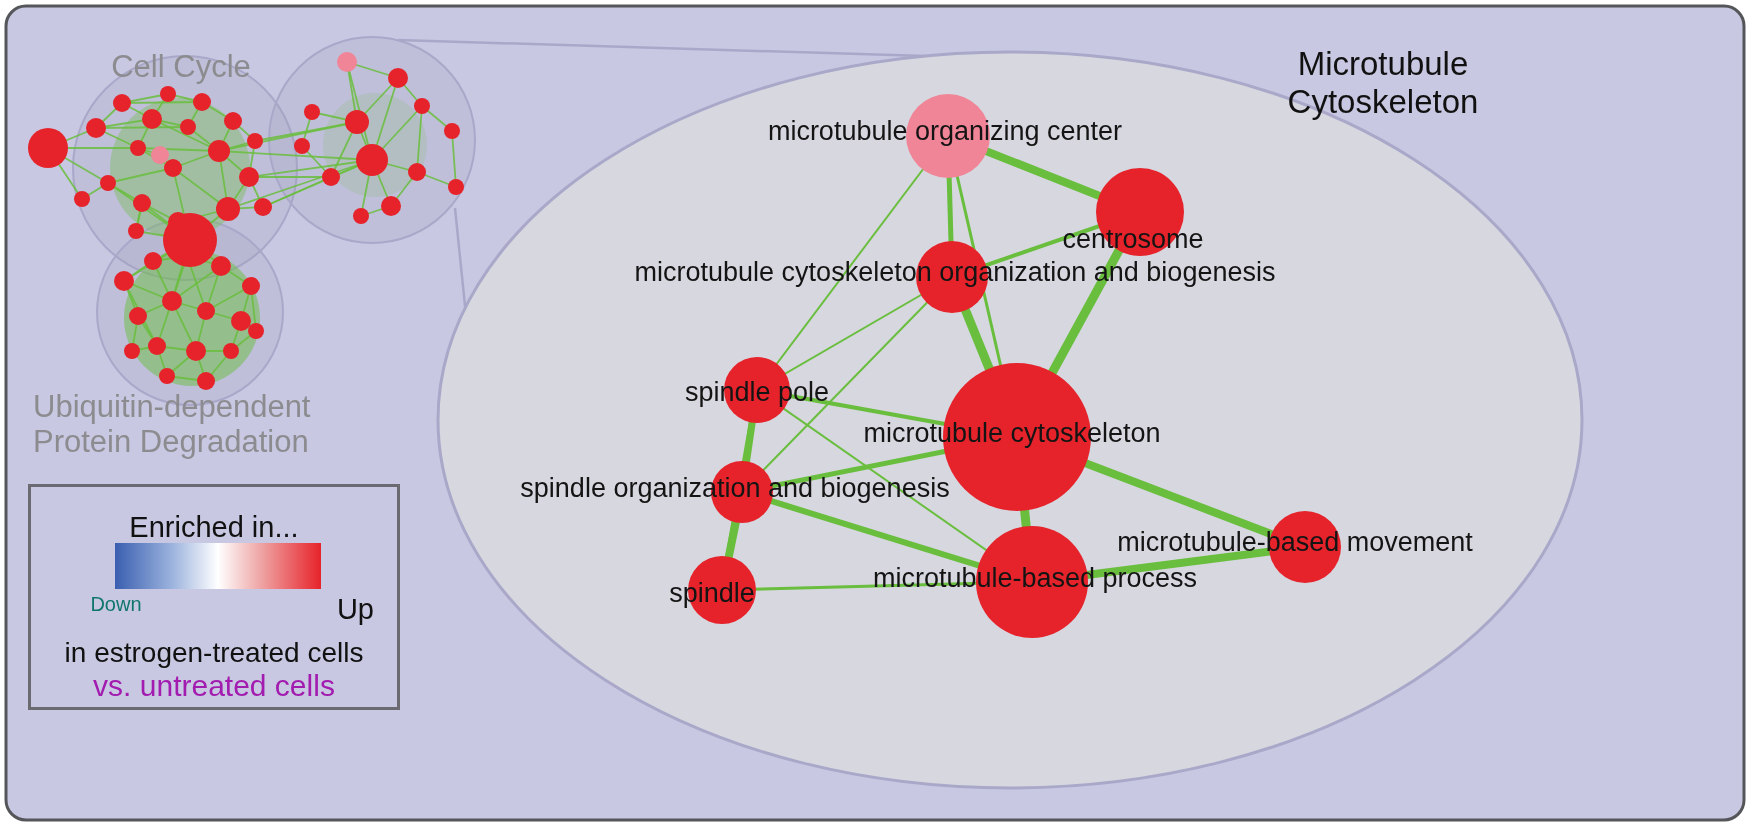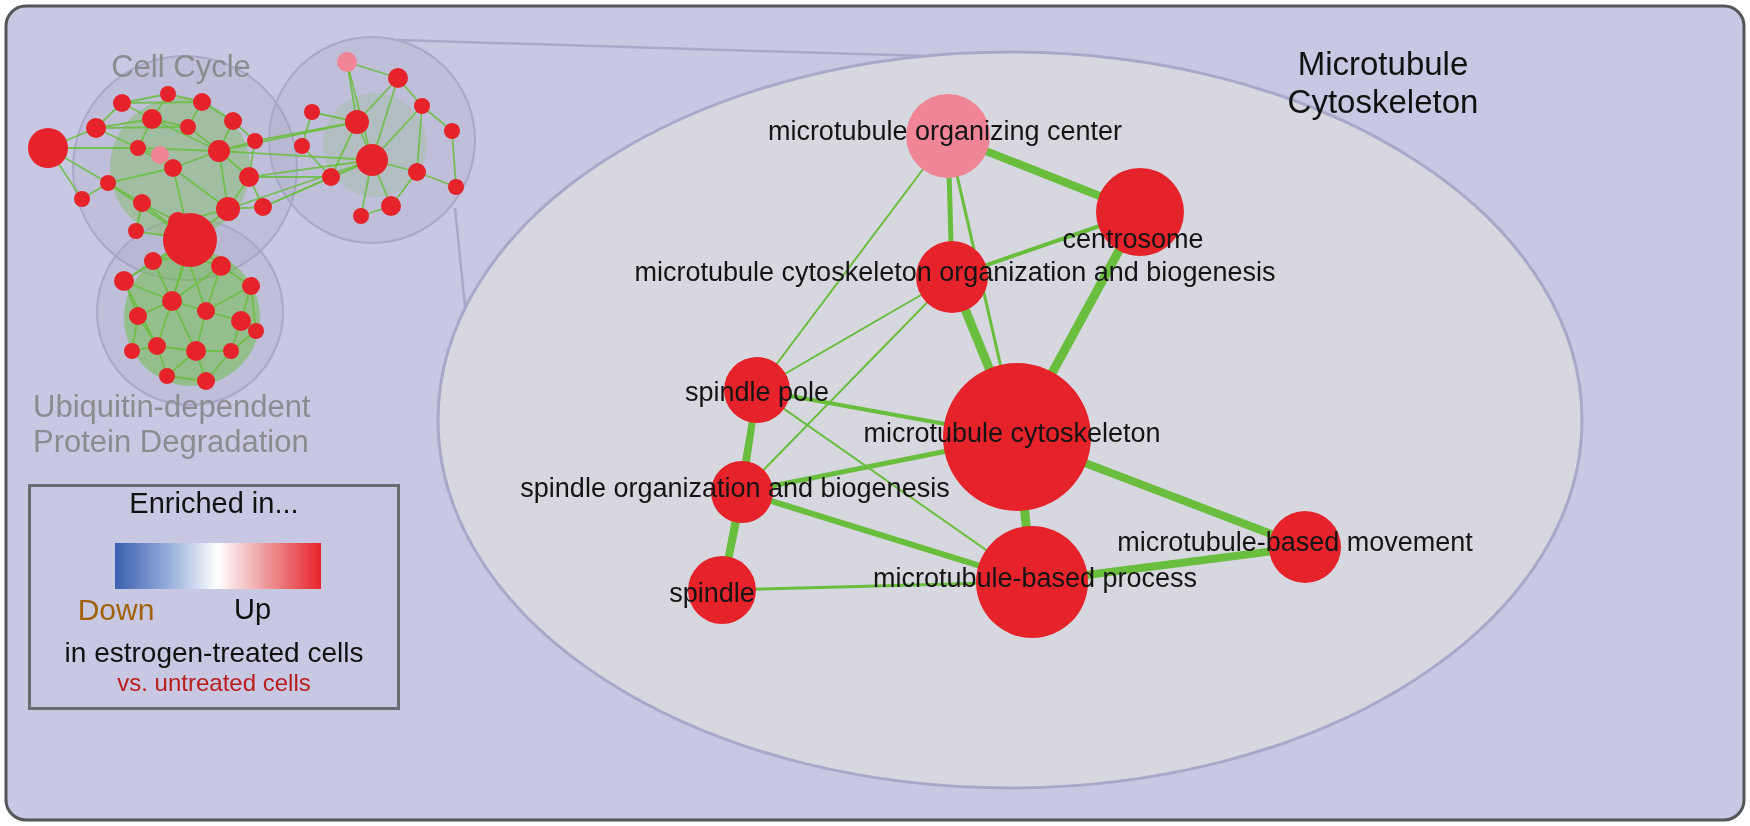--- a/index.html
+++ b/index.html
@@ -17,29 +17,29 @@
 
   .ov-edge { stroke: var(--green, #6abe3e); stroke-width: 1.8; opacity: 0.85; }
   .zm-edge { stroke: var(--green, #6abe3e); }
 
   .zm-label      { font-size: 27px; fill: #141414; }
   .cluster-label { font-size: 31px; fill: var(--gray, #8c8c90); }
   .zoom-title    { font-size: 33px; fill: #111111; }
 
   .legend { position: absolute; left: 28px; top: 484px; width: 372px; height: 226px;
             border: 3px solid var(--legend-border, #6a6a70); }
-  .legend-title { position: absolute; top: 0; left: 0; width: 100%; text-align: center;
+  .legend-title { position: absolute; top: 24px; left: 0; width: 100%; text-align: center;
                   font-size: 29px; color: #111; }
   .legend-bar   { position: absolute; left: 84px; top: 56px; width: 206px; height: 46px;
                   background: linear-gradient(90deg, var(--grad-blue, #3a5fb0) 0%, #9db4de 28%,
                               #ffffff 50%, #efa8a8 70%, var(--grad-red, #e6232a) 100%); }
-  .legend-down  { position: absolute; top: 106px; left: 0;   width: 170px; text-align: center; font-size: 30px; color: #a16207; }
-  .legend-up    { position: absolute; top: 106px; left: 203px; width: 140px; text-align: left; font-size: 29px; color: #111; }
+  .legend-down  { position: absolute; top: 106px; left: 0;   width: 170px; text-align: center; font-size: 20px; color: #0f766e; }
+  .legend-up    { position: absolute; top: 106px; left: 203px; width: 140px; text-align: right; font-size: 29px; color: #111; }
   .legend-cap1  { position: absolute; top: 150px; left: 0; width: 100%; text-align: center; font-size: 28px; color: #111; }
-  .legend-cap2  { position: absolute; top: 182px; left: 0; width: 100%; text-align: center; font-size: 24px; color: #b91c1c; }
+  .legend-cap2  { position: absolute; top: 182px; left: 0; width: 100%; text-align: center; font-size: 30px; color: #a21caf; }
 </style>
 </head>
 <body>
 
 <div class="canvas">
 
   <svg id="scene" width="1750" height="826" viewBox="0 0 1750 826">
     <rect class="bg" x="6" y="6" width="1738" height="814" rx="20"></rect>
 
     <g id="overview-layer">

